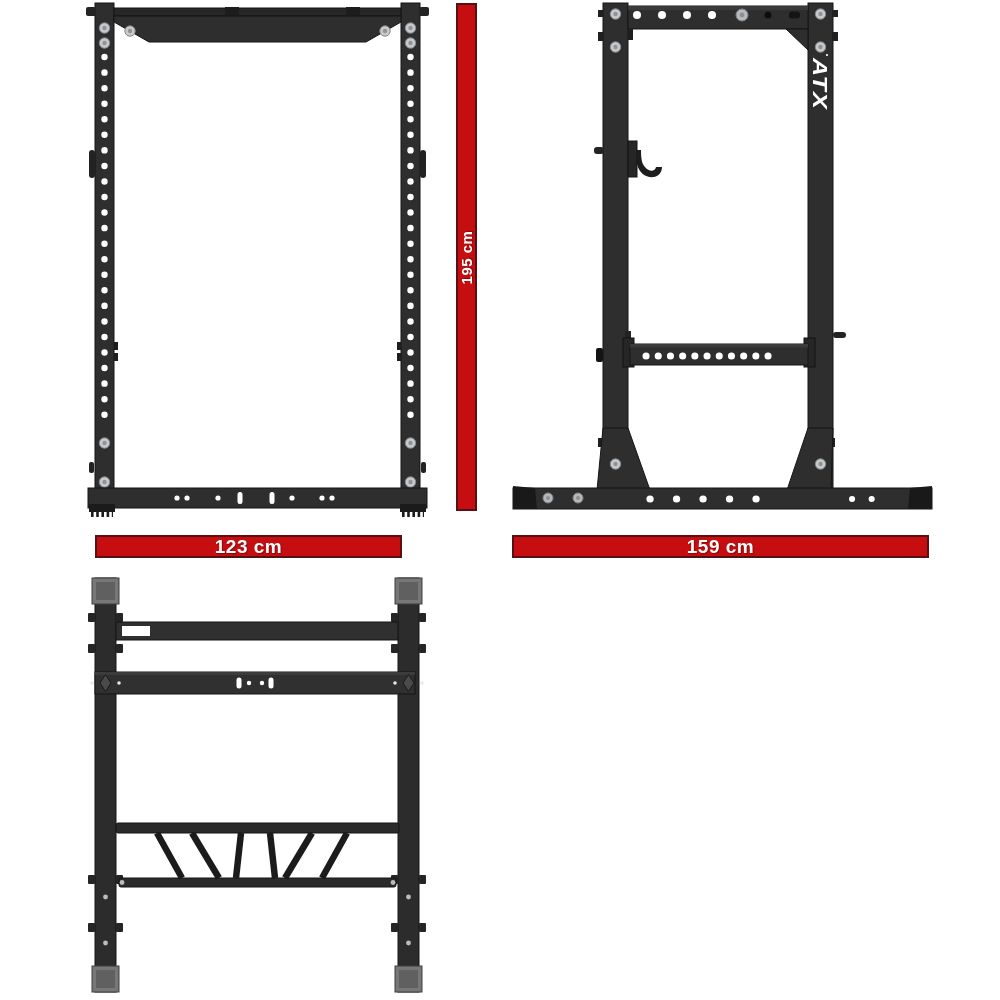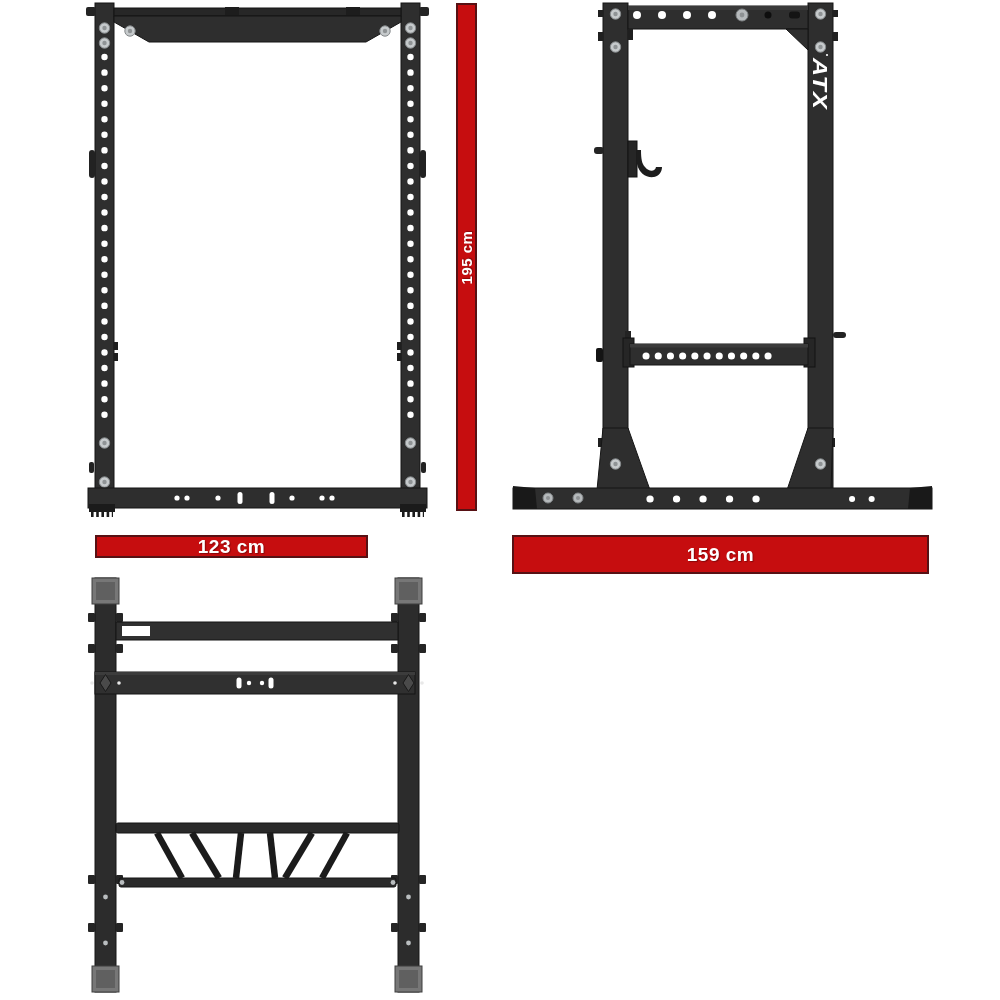--- a/index.html
+++ b/index.html
@@ -195,25 +195,25 @@
         </g>
       <line x1="140" y1="499" x2="272" y2="499" stroke="var(--hole-white)" stroke-width="7.2" stroke-dasharray="0.1 26.4" stroke-linecap="round"></line>
       <line x1="342" y1="499" x2="381" y2="499" stroke="var(--hole-white)" stroke-width="6" stroke-dasharray="0.1 19.5" stroke-linecap="round"></line>
     </g>
   </svg>
 
   <div class="dimbar vert" style="left:456px;top:3px;width:21px;height:508px">
     <span class="lbl">195 cm</span>
   </div>
 
-  <div class="dimbar" style="left:95px;top:535px;width:273px;height:23px">
+  <div class="dimbar" style="left:95px;top:535px;width:307px;height:23px">
     <span class="lbl">123 cm</span>
   </div>
 
-  <div class="dimbar" style="left:512px;top:535px;width:417px;height:39px">
+  <div class="dimbar" style="left:512px;top:535px;width:417px;height:23px">
     <span class="lbl">159 cm</span>
   </div>
 
   <svg class="view" style="left:85px;top:575px" width="360" height="420" viewBox="0 0 360 420">
 
     <g>
       <rect x="10" y="3" width="21" height="414" fill="#2c2c2c" stroke="#161616"></rect>
       <rect x="3" y="38" width="7" height="9" rx="1" fill="#252525"></rect>
       <rect x="31" y="38" width="7" height="9" rx="1" fill="#252525"></rect>
       <rect x="3" y="69" width="7" height="9" rx="1" fill="#252525"></rect>

